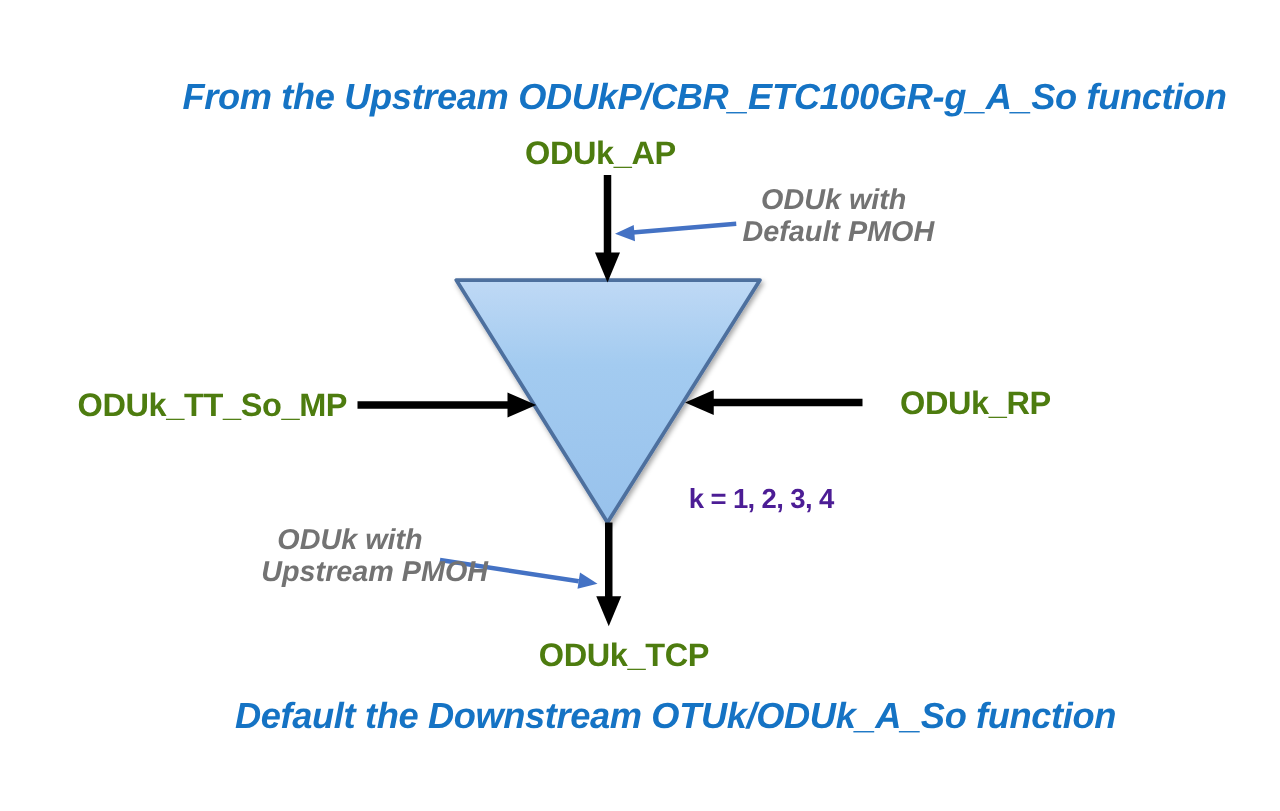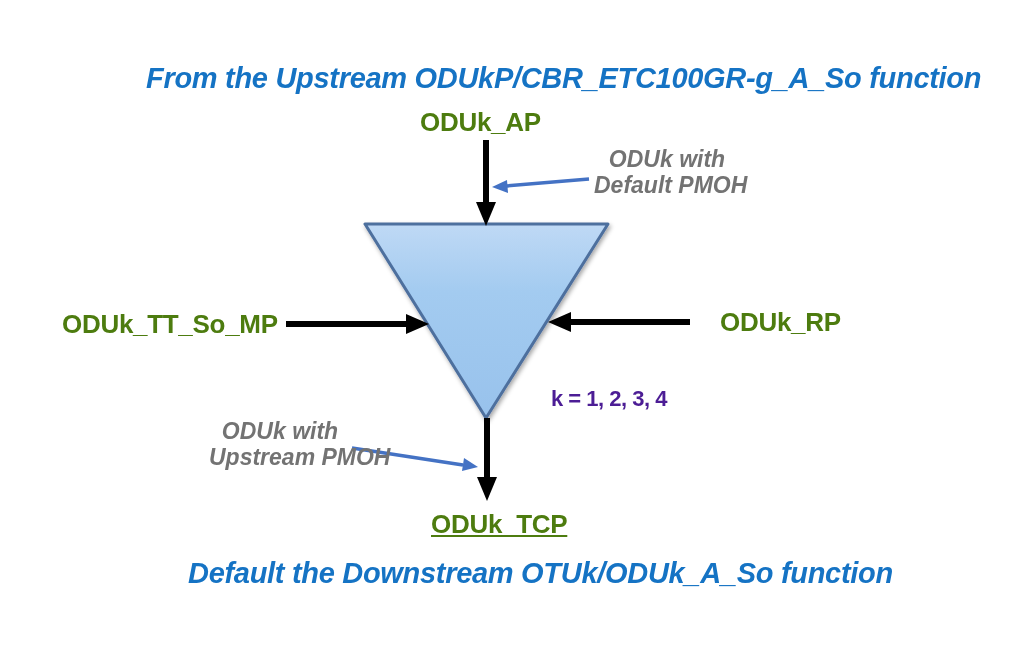--- a/index.html
+++ b/index.html
@@ -125,17 +125,17 @@
   <div class="abs port-label" style="left:700px; top:307px;margin-left:20px;">ODUk_RP</div>
 
   <div class="abs k-label" style="left:551px; top:386px;">k = 1, 2, 3, 4</div>
 
   <div class="abs annotation" style="left:209px; top:418px; width:142px;">
     <div>ODUk with</div>
     <div>Upstream PMOH</div>
   </div>
 
 
-  <div class="abs port-label" style="left:431px; top:509px;text-decoration:underline;">ODUk_TCP</div>
+  <div class="abs port-label" style="left:431px; top:509px;">ODUk_TCP</div>
 
   <div class="abs caption" style="left:188px; top:557px;">Default the Downstream OTUk/ODUk_A_So function</div>
 
 </div>
 
 </body></html>

